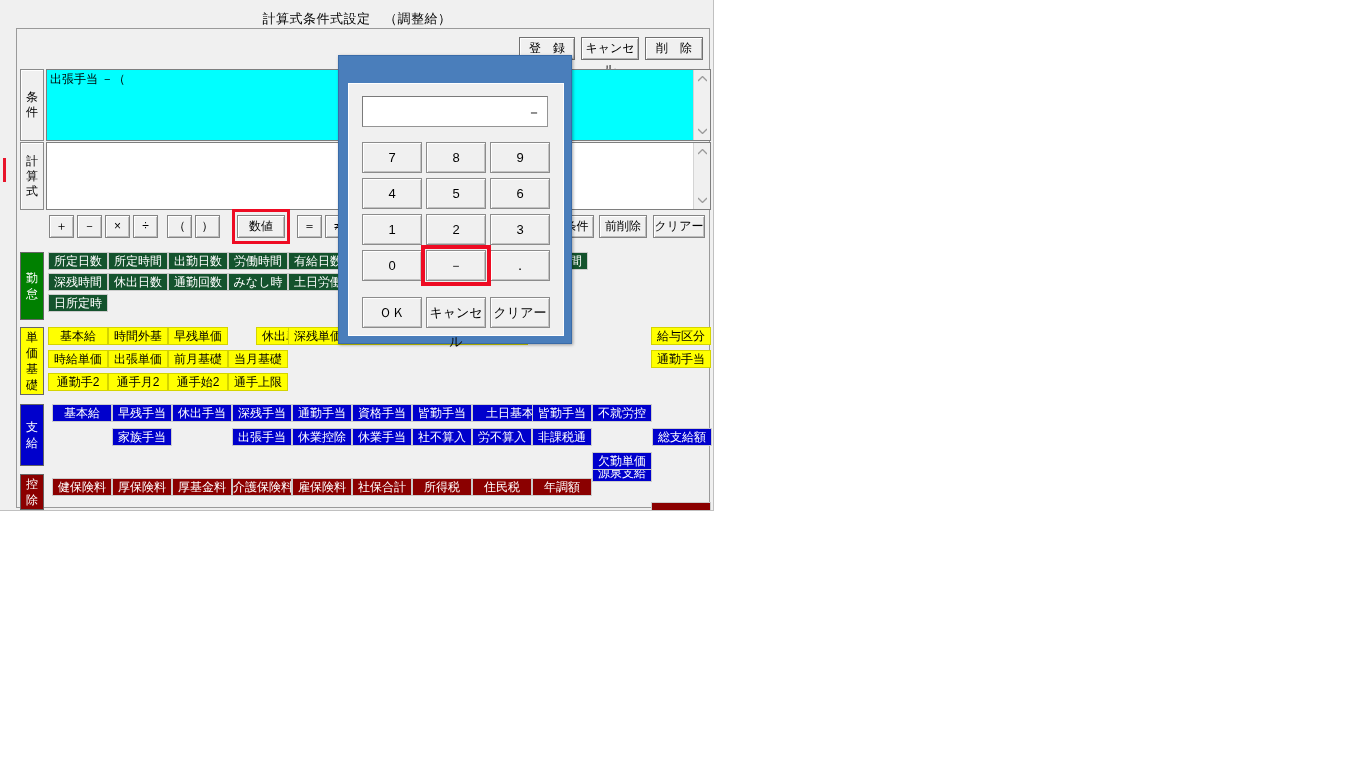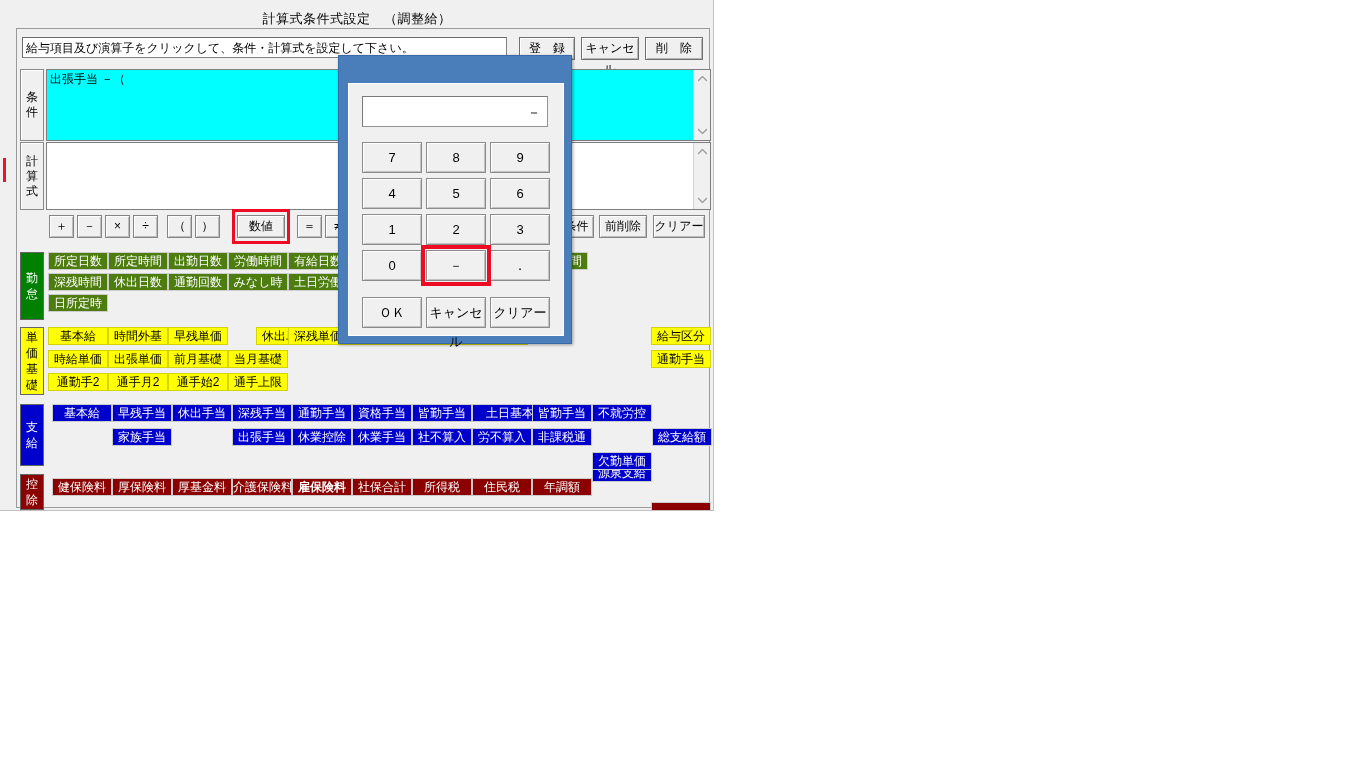--- a/index.html
+++ b/index.html
@@ -212,21 +212,21 @@
     height: 18px;
     font-size: 12px;
     line-height: 16px;
     text-align: center;
     color: #ffffff;
     border: 1px solid #cccccc;
     white-space: nowrap;
     overflow: hidden;
     cursor: default;
   }
-  .chip.green  { background: #4d7c0f; }
+  .chip.green  { background: #14532d; }
   .chip.yellow { background: #ffff00; color: #000000; border-color: #d4d400; }
   .chip.blue   { background: #0000cc; }
   .chip.dred   { background: #8b0000; }
 
   
   #num-dialog {
     position: absolute;
     left: 338px; top: 55px;
     width: 234px; height: 289px;
     background: #4a7ebb;
@@ -304,21 +304,20 @@
 <div id="app-window">
 
   <div id="title-bar">
     <span id="title-text">計算式条件式設定　（調整給）</span>
   </div>
 
   <div id="content-frame"></div>
 
   <div id="red-left-marker"></div>
 
-  <div id="instruction-box">給与項目及び演算子をクリックして、条件・計算式を設定して下さい。</div>
 
   <div class="topbtn" id="btn-register">登　録</div>
   <div class="topbtn" id="btn-cancel">キャンセル</div>
   <div class="topbtn" id="btn-delete">削　除</div>
 
   <div class="side-label" id="label-jouken">
     <span>条</span>
     <span>件</span>
   </div>
   <div class="editor-wrap" id="jouken-wrap">
@@ -450,21 +449,21 @@
       <div class="chip blue" style="left: 412px; top: 428px; width: 60px;">社不算入</div>
       <div class="chip blue" style="left: 472px; top: 428px; width: 60px;">労不算入</div>
       <div class="chip blue" style="left: 532px; top: 428px; width: 60px;">非課税通</div>
       <div class="chip blue" style="left: 592px; top: 444px; width: 60px; margin-top: 20px;">源泉支給</div>
       <div class="chip blue" style="left: 652px; top: 428px; width: 60px;">総支給額</div>
       <div class="chip blue" style="left: 592px; top: 452px; width: 60px;">欠勤単価</div>
       <div class="chip dred" style="left: 52px; top: 478px; width: 60px;">健保険料</div>
       <div class="chip dred" style="left: 112px; top: 478px; width: 60px;">厚保険料</div>
       <div class="chip dred" style="left: 172px; top: 478px; width: 60px;">厚基金料</div>
       <div class="chip dred" style="left: 232px; top: 478px; width: 60px;">介護保険料</div>
-      <div class="chip dred" style="left: 292px; top: 478px; width: 60px; font-weight: bold;">雇保険料</div>
+      <div class="chip dred" style="left: 292px; top: 478px; width: 60px;">雇保険料</div>
       <div class="chip dred" style="left: 352px; top: 478px; width: 60px;">社保合計</div>
       <div class="chip dred" style="left: 412px; top: 478px; width: 60px;">所得税</div>
       <div class="chip dred" style="left: 472px; top: 478px; width: 60px;">住民税</div>
       <div class="chip dred" style="left: 532px; top: 478px; width: 60px;">年調額</div>
       <div class="chip dred" style="left: 651px; top: 502px; width: 60px;"></div>
     </div>
 
   <div id="num-dialog">
     <div id="num-dialog-body">
       <div id="num-display">－</div>

